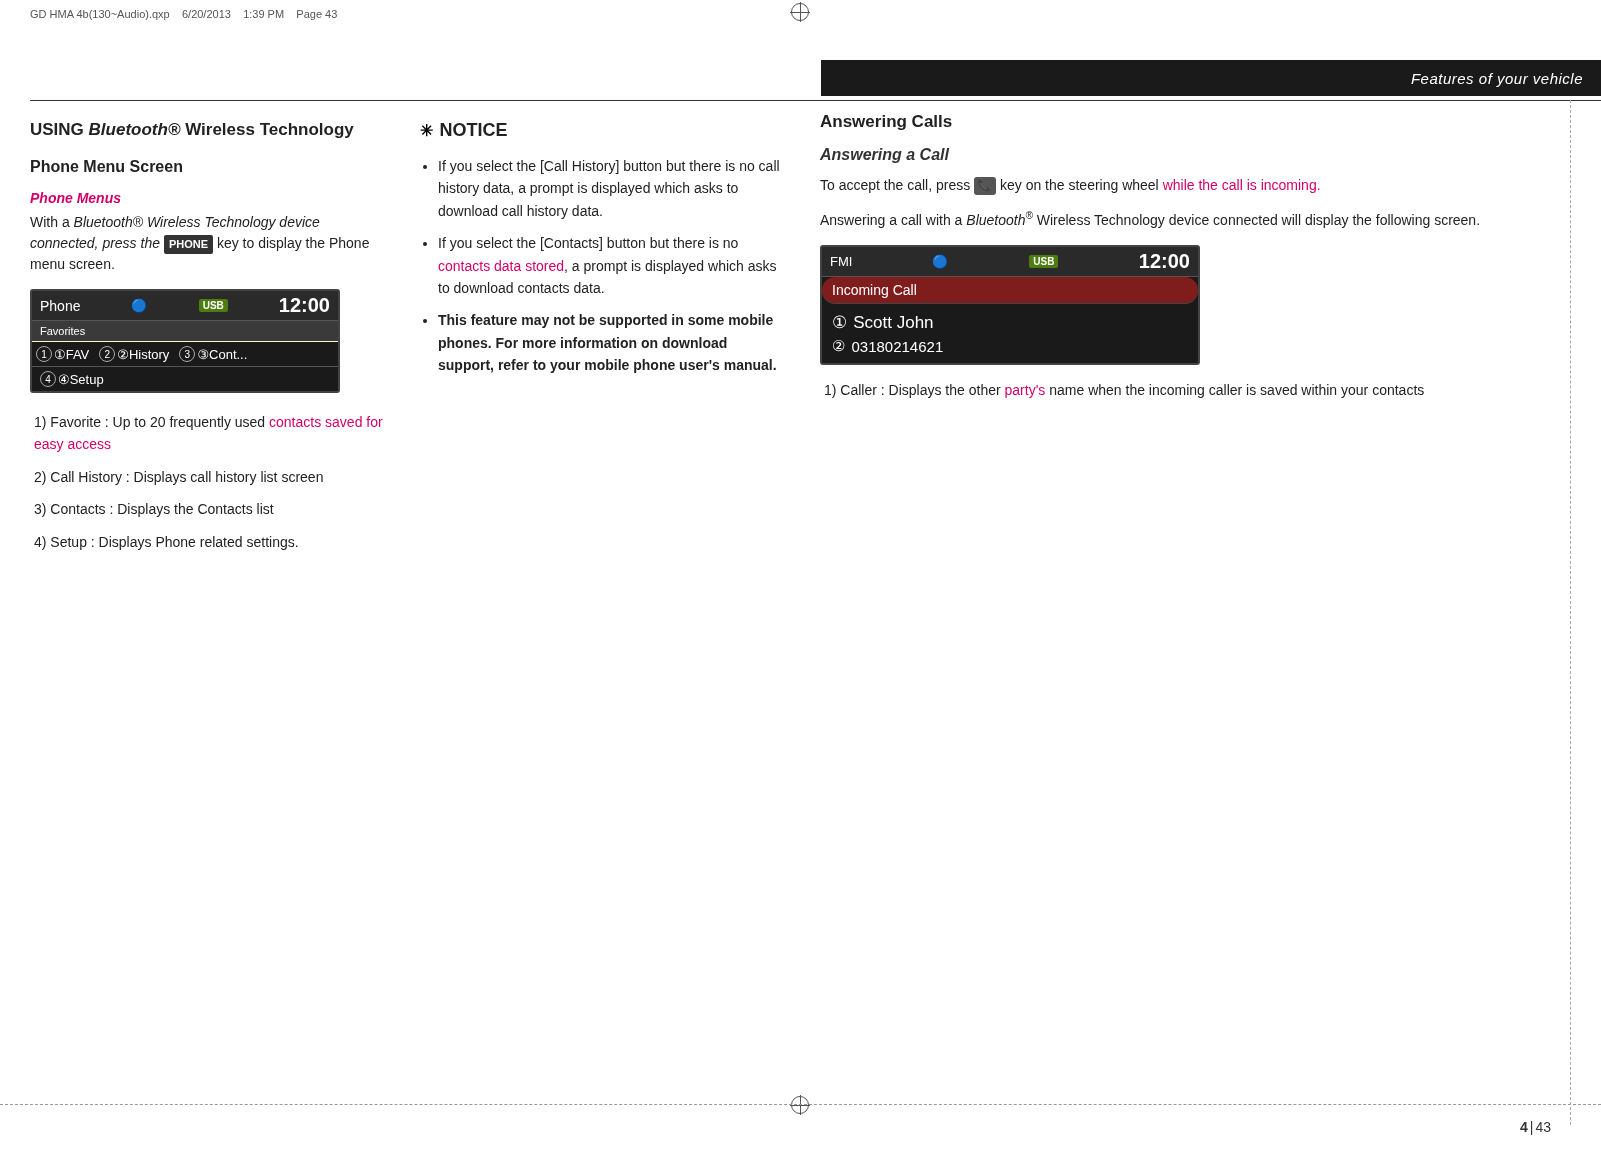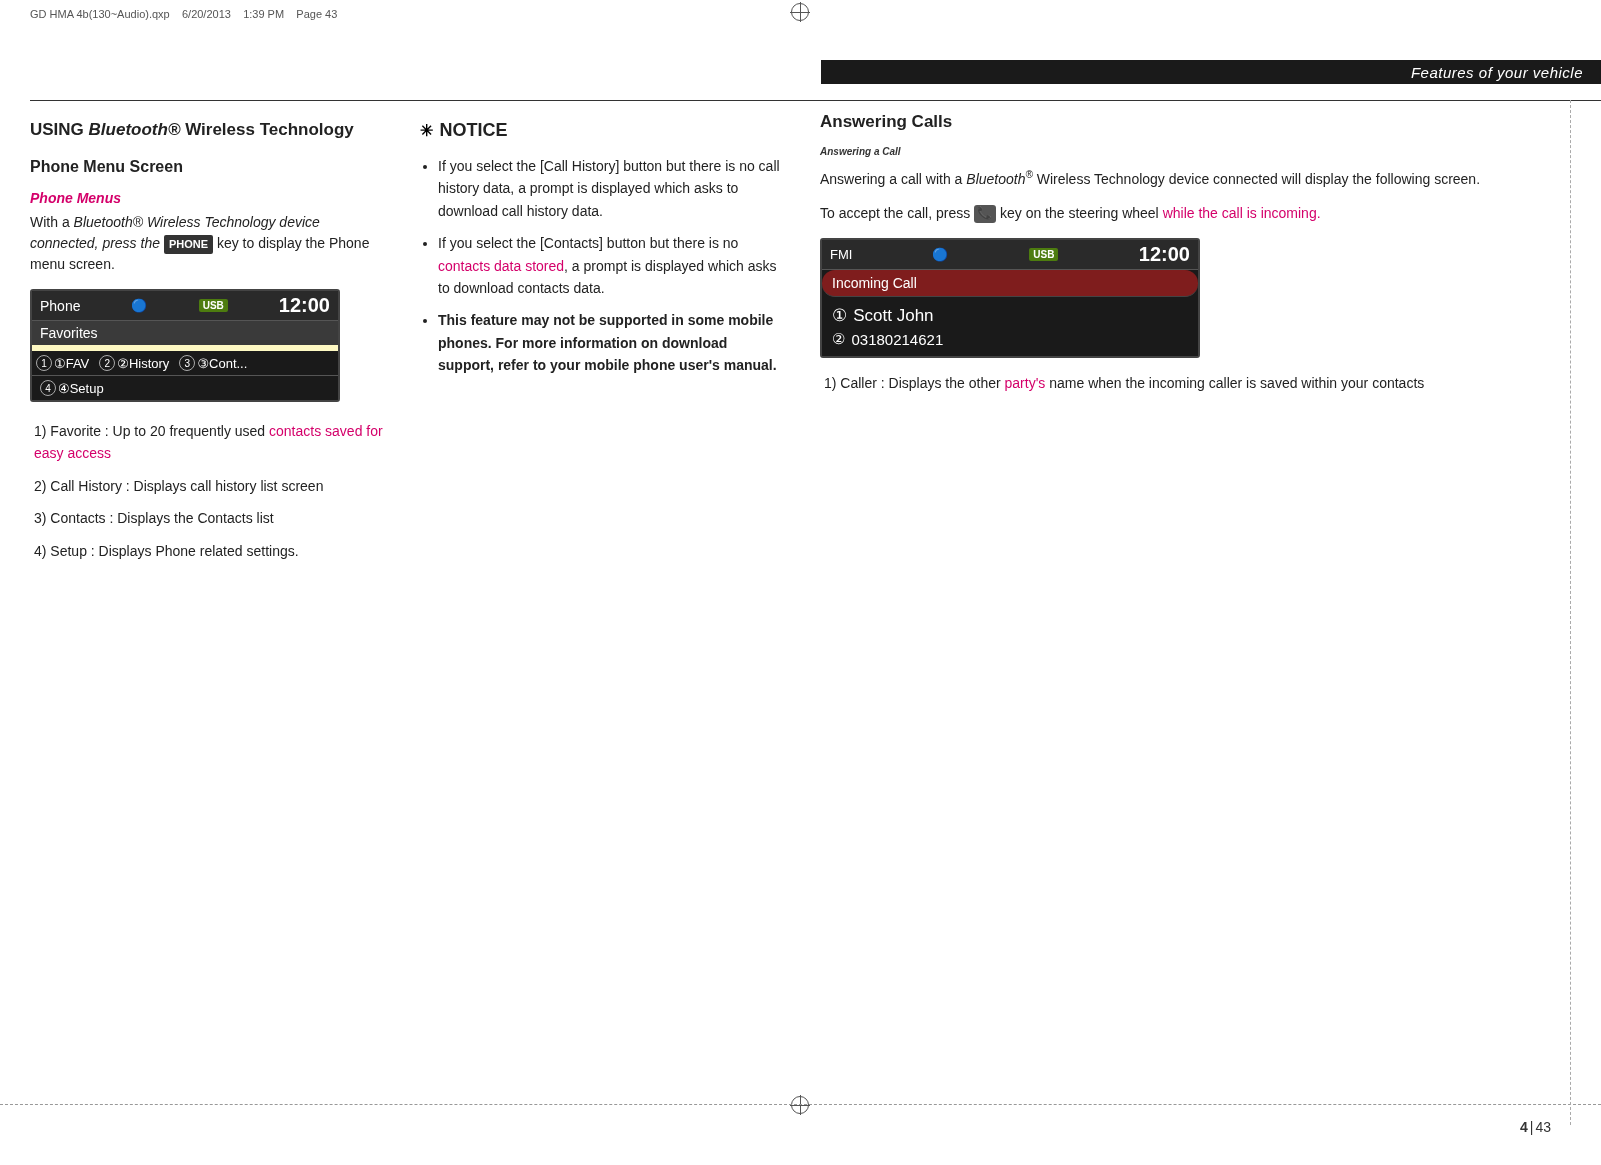--- a/index.html
+++ b/index.html
@@ -13,21 +13,21 @@
       position: relative;
       overflow: hidden;
     }
 
     
     .header-bar {
       position: absolute;
       top: 60px;
       right: 0;
       width: 780px;
-      height: 24px;
+      height: 36px;
       background: #1a1a1a;
       display: flex;
       align-items: center;
       justify-content: flex-end;
       padding-right: 18px;
       margin-left: 8px;
     }
     .header-bar-text {
       color: #ffffff;
       font-size: 15px;
@@ -139,23 +139,23 @@
       background: #4d7c0f;
       color: #fff;
       font-size: 10px;
       padding: 1px 4px;
       border-radius: 2px;
       font-weight: bold;
     }
     .phone-screen-fav {
       background: #3a3a3a;
       color: #fff;
-      font-size: 14px;
+      font-size: 11px;
       padding: 4px 8px;
-      border-bottom: 6px solid #fef9c3;
+      border-bottom: 1px solid #fef9c3;
     }
     .phone-screen-menu {
       background: #1a1a1a;
       display: flex;
       padding: 4px 4px;
       color: #fff;
       font-size: 13px;
       border-bottom: 1px solid #555;
     }
     .phone-screen-menu .menu-item {
@@ -237,21 +237,21 @@
       width: 740px;
     }
 
     .right-section-title {
       font-size: 17px;
       font-weight: bold;
       margin-bottom: 14px;
     }
 
     .answering-call-label {
-      font-size: 10px;
+      font-size: 16px;
       font-style: italic;
       font-weight: bold;
       color: #333;
       margin-bottom: 10px;
     }
 
     .right-body {
       font-size: 14px;
       line-height: 1.6;
       margin-bottom: 12px;
@@ -512,28 +512,28 @@
     </li>
   </ul>
 </div>
 
 <div class="right-col">
   <div class="right-section-title">Answering Calls</div>
 
   <div class="answering-call-label">Answering a Call</div>
 
   <div class="right-body">
-    <span>Answering a call with a <em>Bluetooth<span class="bluetooth-sup">®</span></em> Wireless Technology device connected will display the following screen.</span>
-  </div>
-
-  <div class="right-body">
     <span>To accept the call, press </span>
     <span class="phone-icon-inline"></span>
     <span> key on the steering wheel </span>
     <span class="highlight-pink">while the call is incoming.</span>
+  </div>
+
+  <div class="right-body">
+    <span>Answering a call with a <em>Bluetooth<span class="bluetooth-sup">®</span></em> Wireless Technology device connected will display the following screen.</span>
   </div>
 
   <div class="incoming-screen">
     <div class="incoming-top">
       <span>FMI</span>
       <span>🔵</span>
       <span class="usb-badge">USB</span>
       <span class="time">12:00</span>
     </div>
     <div class="incoming-call-label">Incoming Call</div>

